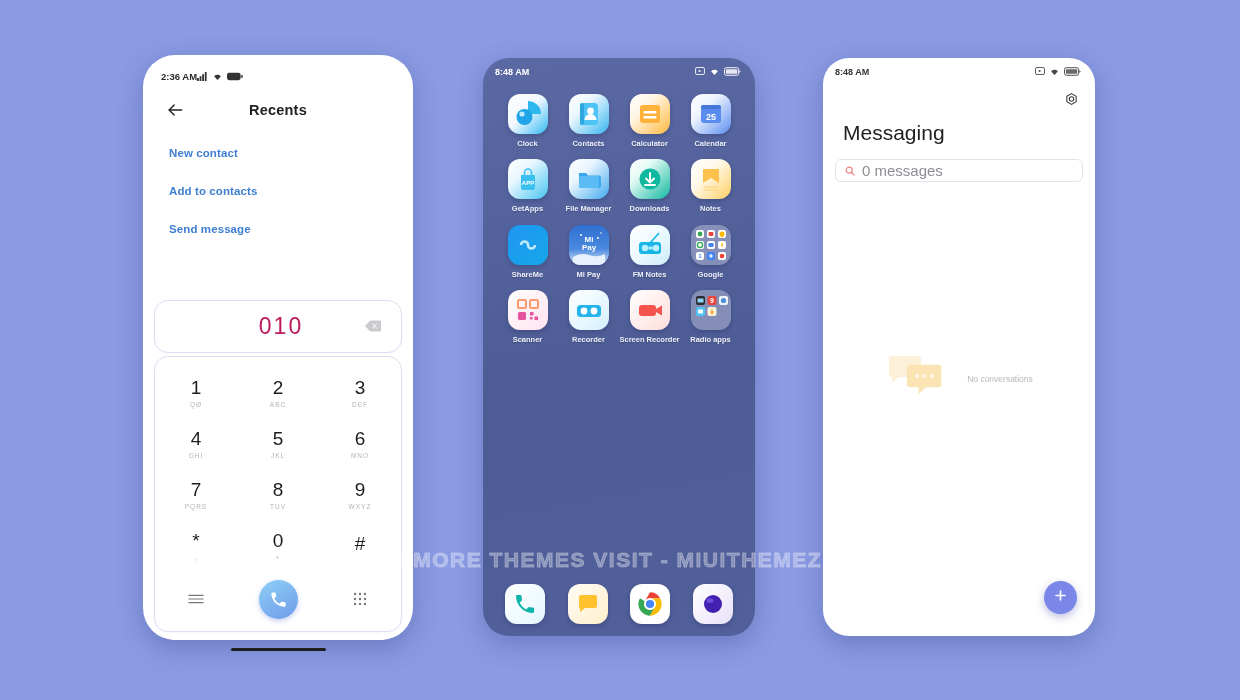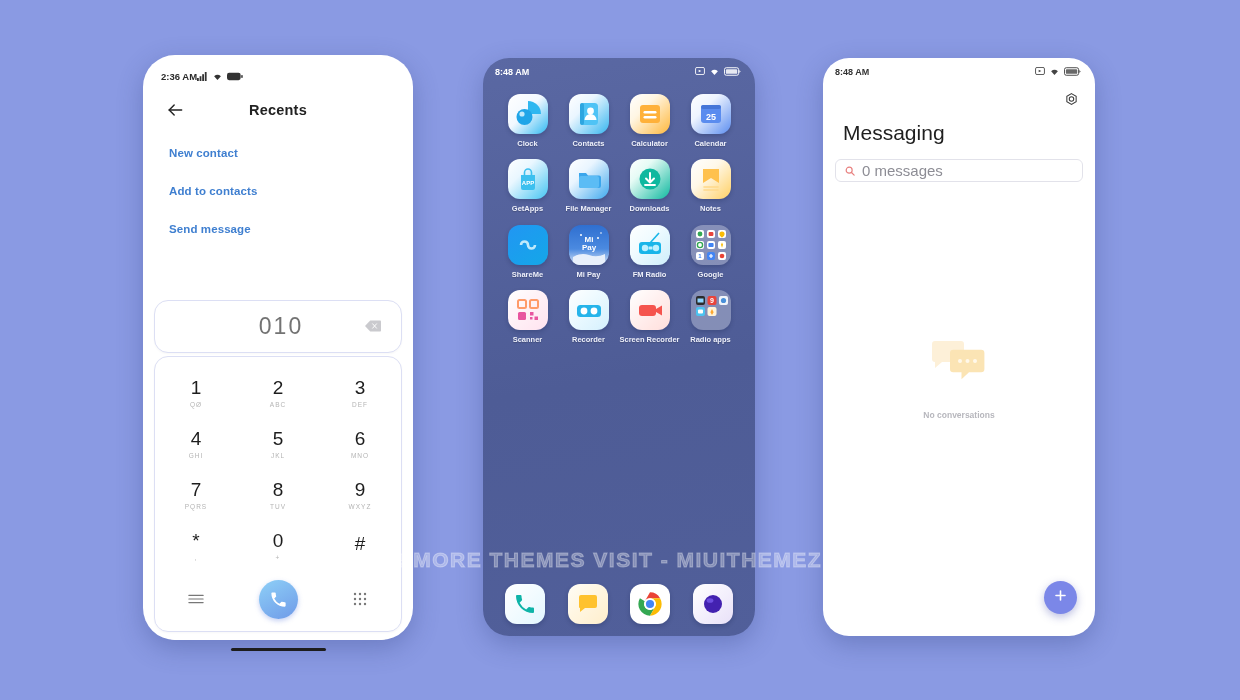--- a/index.html
+++ b/index.html
@@ -66,21 +66,21 @@
     margin: 0 3px 3px 3px;
     background: #fff;
     border: 1px solid #dcdff4;
     border-radius: 14px;
     height: 53px;
     display: flex; align-items: center; justify-content: center;
     position: relative; flex: none;
     box-shadow: 0 1px 2px rgba(0,0,0,.03);
   }
   .dial-number {
-    font-size: 23px; color: #737373; letter-spacing: 2px;
+    font-size: 23px; color: #be185d; letter-spacing: 2px;
     font-family: "Liberation Sans", sans-serif;
     margin-left: 6px;
   }
   .dial-backspace {
     position: absolute; right: 20px; top: 50%; transform: translateY(-50%);
     cursor: pointer; opacity: .45;
   }
 
   
   .keypad-card {
@@ -180,24 +180,23 @@
     font-weight: 400;
   }
   .searchbar {
     margin: 14px 12px 0 12px; height: 23px;
     border: 1px solid #e2e2ea; border-radius: 6px;
     display: flex; align-items: center; gap: 7px; padding: 0 9px;
     flex: none; cursor: text;
   }
   .search-text { font-size: 15px; color: #8d8d95; }
   .p3-empty {
-    flex: 1; display: flex; flex-direction: column;
+    flex: 1; display: flex; flex-direction: row;
     align-items: center; justify-content: center; gap: 20px;
     padding-bottom: 60px;
-    font-weight: bold;
   }
   .empty-text { font-size: 8.5px; color: #b7b7bd; }
   .fab {
     position: absolute; right: 18px; bottom: 22px;
     width: 33px; height: 33px; border-radius: 50%;
     background: #7b87e8;
     display: flex; align-items: center; justify-content: center;
     box-shadow: 0 3px 8px rgba(60,70,170,.35);
     cursor: pointer;
   }
@@ -488,21 +487,21 @@
     <div class="app">
       <div class="app-icon" style="background:linear-gradient(135deg,#ffffff 0%,#f0fbff 40%,#cdeefb 100%)">
         <svg width="40" height="40" viewBox="0 0 40 40">
             <line x1="20" y1="18" x2="29" y2="8" stroke="#18b6e8" stroke-width="1.6"></line>
             <rect x="9" y="17" width="22" height="12" rx="3" fill="#19b5e9"></rect>
             <circle cx="15" cy="23" r="3.2" fill="#bdf0ff"></circle>
             <circle cx="26" cy="23" r="3.2" fill="#bdf0ff"></circle>
             <rect x="18.5" y="21.5" width="4" height="3" fill="#bdf0ff"></rect>
           </svg>
       </div>
-      <div class="app-label">FM Radio</div>
+      <div class="app-label">FM Notes</div>
     </div>
 
     <div class="app">
       <div class="app-icon" style="background:rgba(255,255,255,.30)">
         <svg width="40" height="40" viewBox="0 0 40 40">
           <g>
             <rect x="5" y="5" width="8" height="8" rx="2" fill="#fff"></rect>
               <circle cx="9" cy="9" r="2.4" fill="#34a853"></circle>
             <rect x="16" y="5" width="8" height="8" rx="2" fill="#fff"></rect>
               <rect x="17.6" y="7" width="4.8" height="4" rx="1" fill="#e8453c"></rect>

